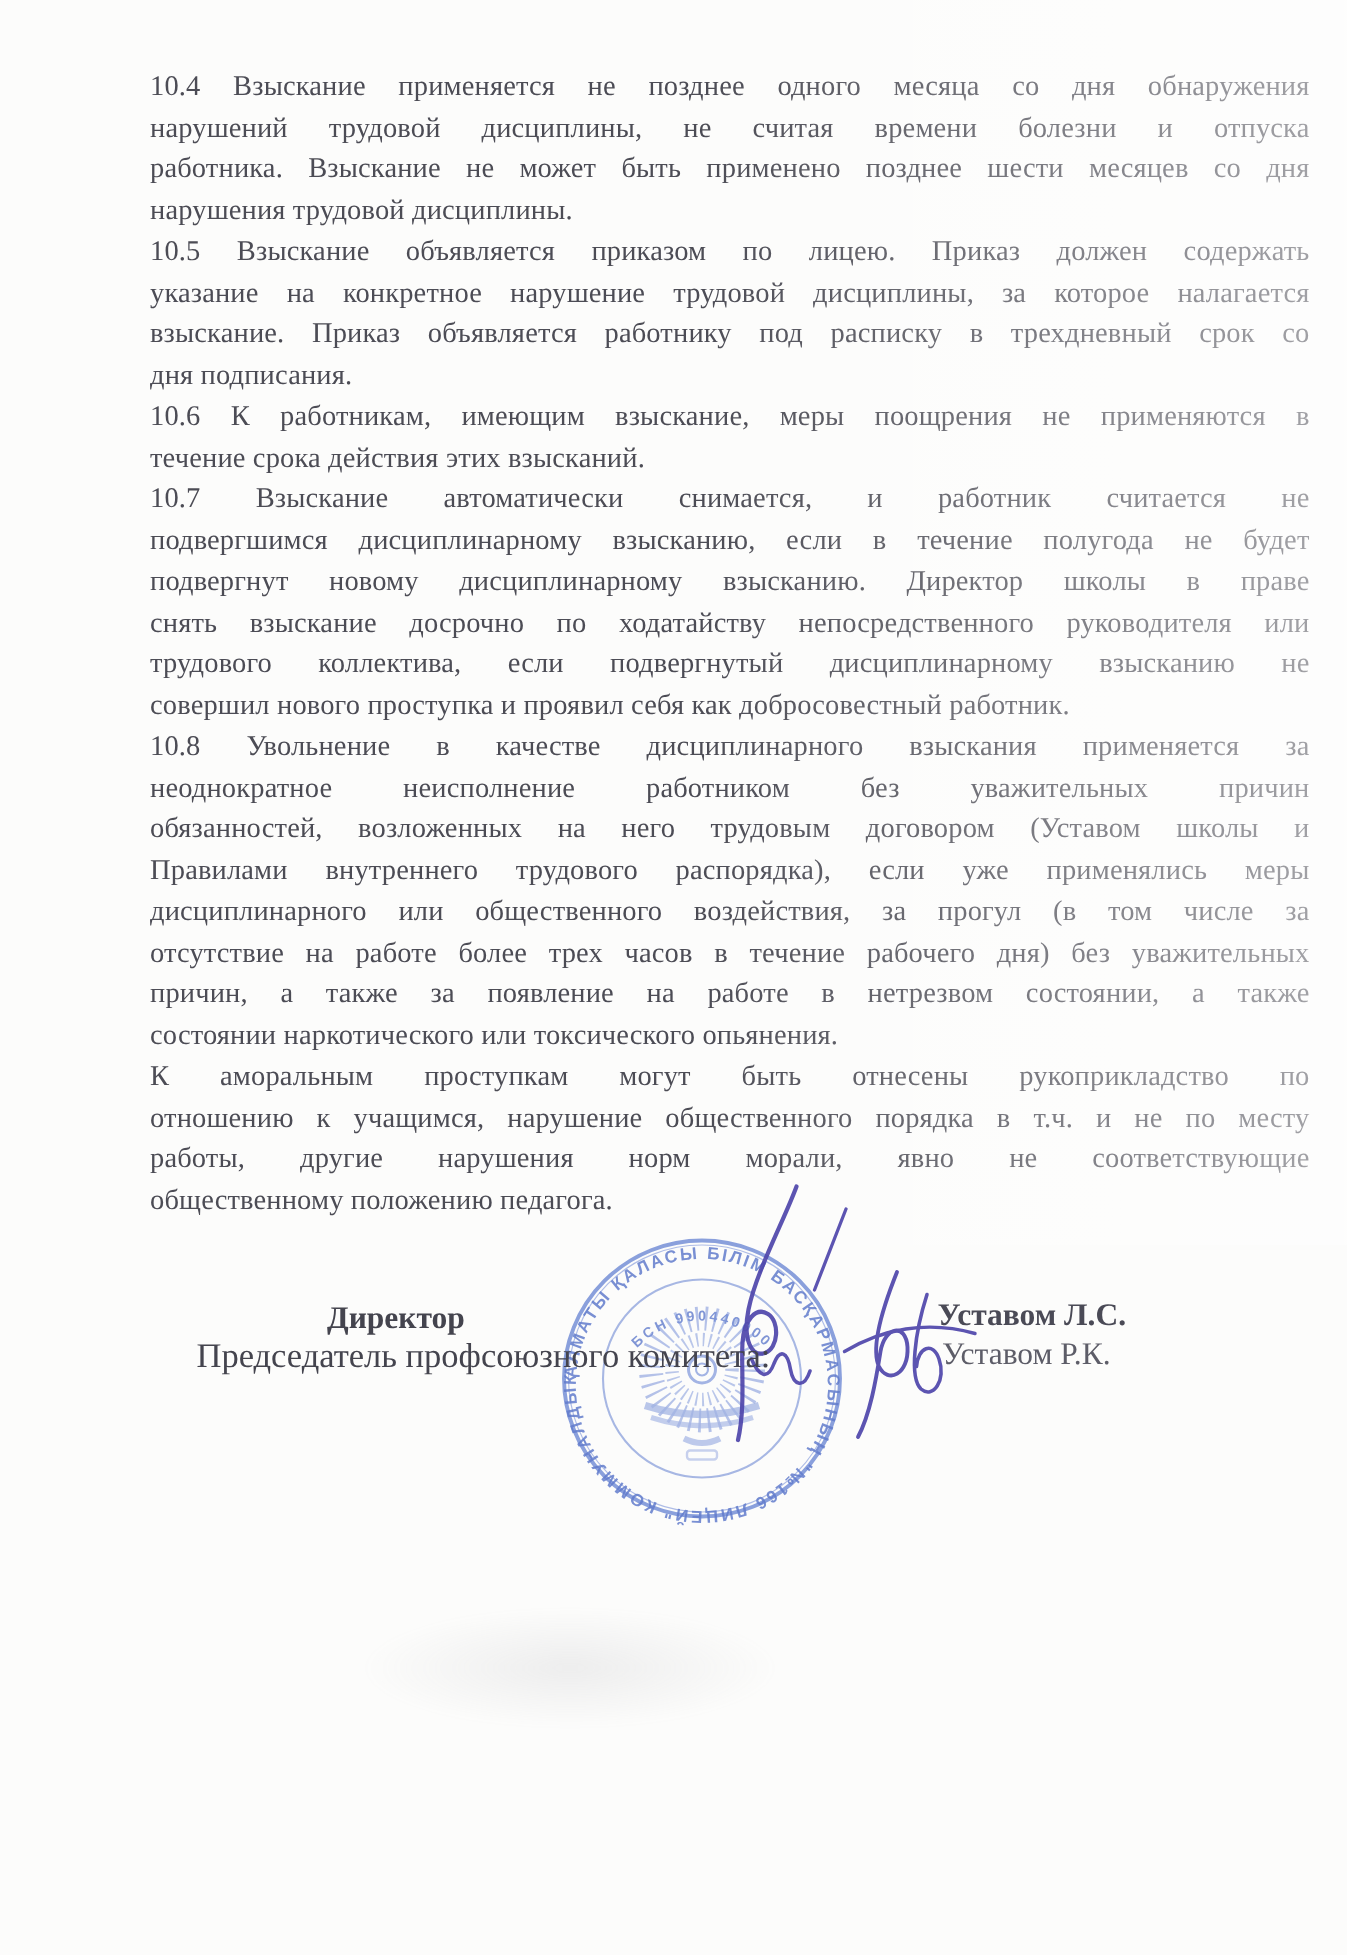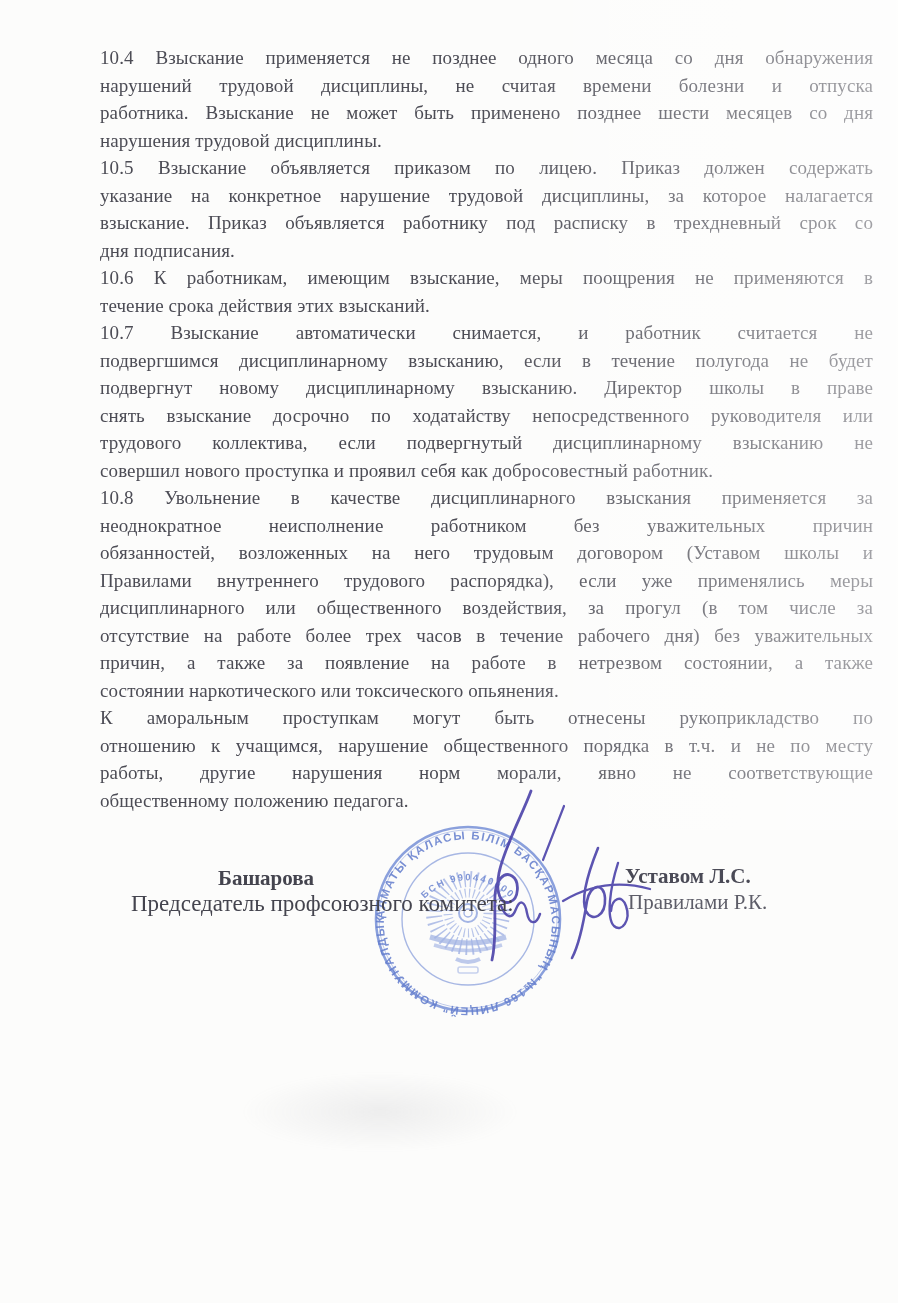--- a/index.html
+++ b/index.html
@@ -155,19 +155,19 @@
       <path stroke-width="2.8" d="M 63,23 C 55,45 36,80 31,105 C 27,125 33,137 42,134 C 51,131 52,113 44,108 C 36,103 28,112 27,127 C 26,145 29,170 24,192"></path>
       <path stroke-width="2.4" d="M 33,138 C 38,150 44,152 48,141 C 52,131 57,133 59,145 C 61,156 68,158 72,146"></path>
       <path stroke-width="2.2" d="M 96,38 L 75,92"></path>
 
       <path stroke-width="2.6" d="M 130,80 C 122,100 112,130 118,143 C 124,155 138,148 137,130 C 136,114 122,116 119,133 C 116,152 112,175 104,190"></path>
       <path stroke-width="2.3" d="M 95,133 C 120,118 150,112 182,121"></path>
       <path stroke-width="2.4" d="M 150,95 C 142,120 138,150 146,158 C 154,165 163,152 158,138 C 154,126 144,130 143,143"></path>
     </g>
   </svg>
 
-  <div class="sig-label sig-director">Башарова</div>
+  <div class="sig-label sig-director">Директор</div>
   <div class="sig-label sig-chair">Председатель профсоюзного комитета:</div>
   <div class="sig-label sig-name-1">Уставом Л.С.</div>
-  <div class="sig-label sig-name-2">Правилами Р.К.</div>
+  <div class="sig-label sig-name-2">Уставом Р.К.</div>
 
   <div class="smudge"></div>
 </div>
 
 </body></html>

